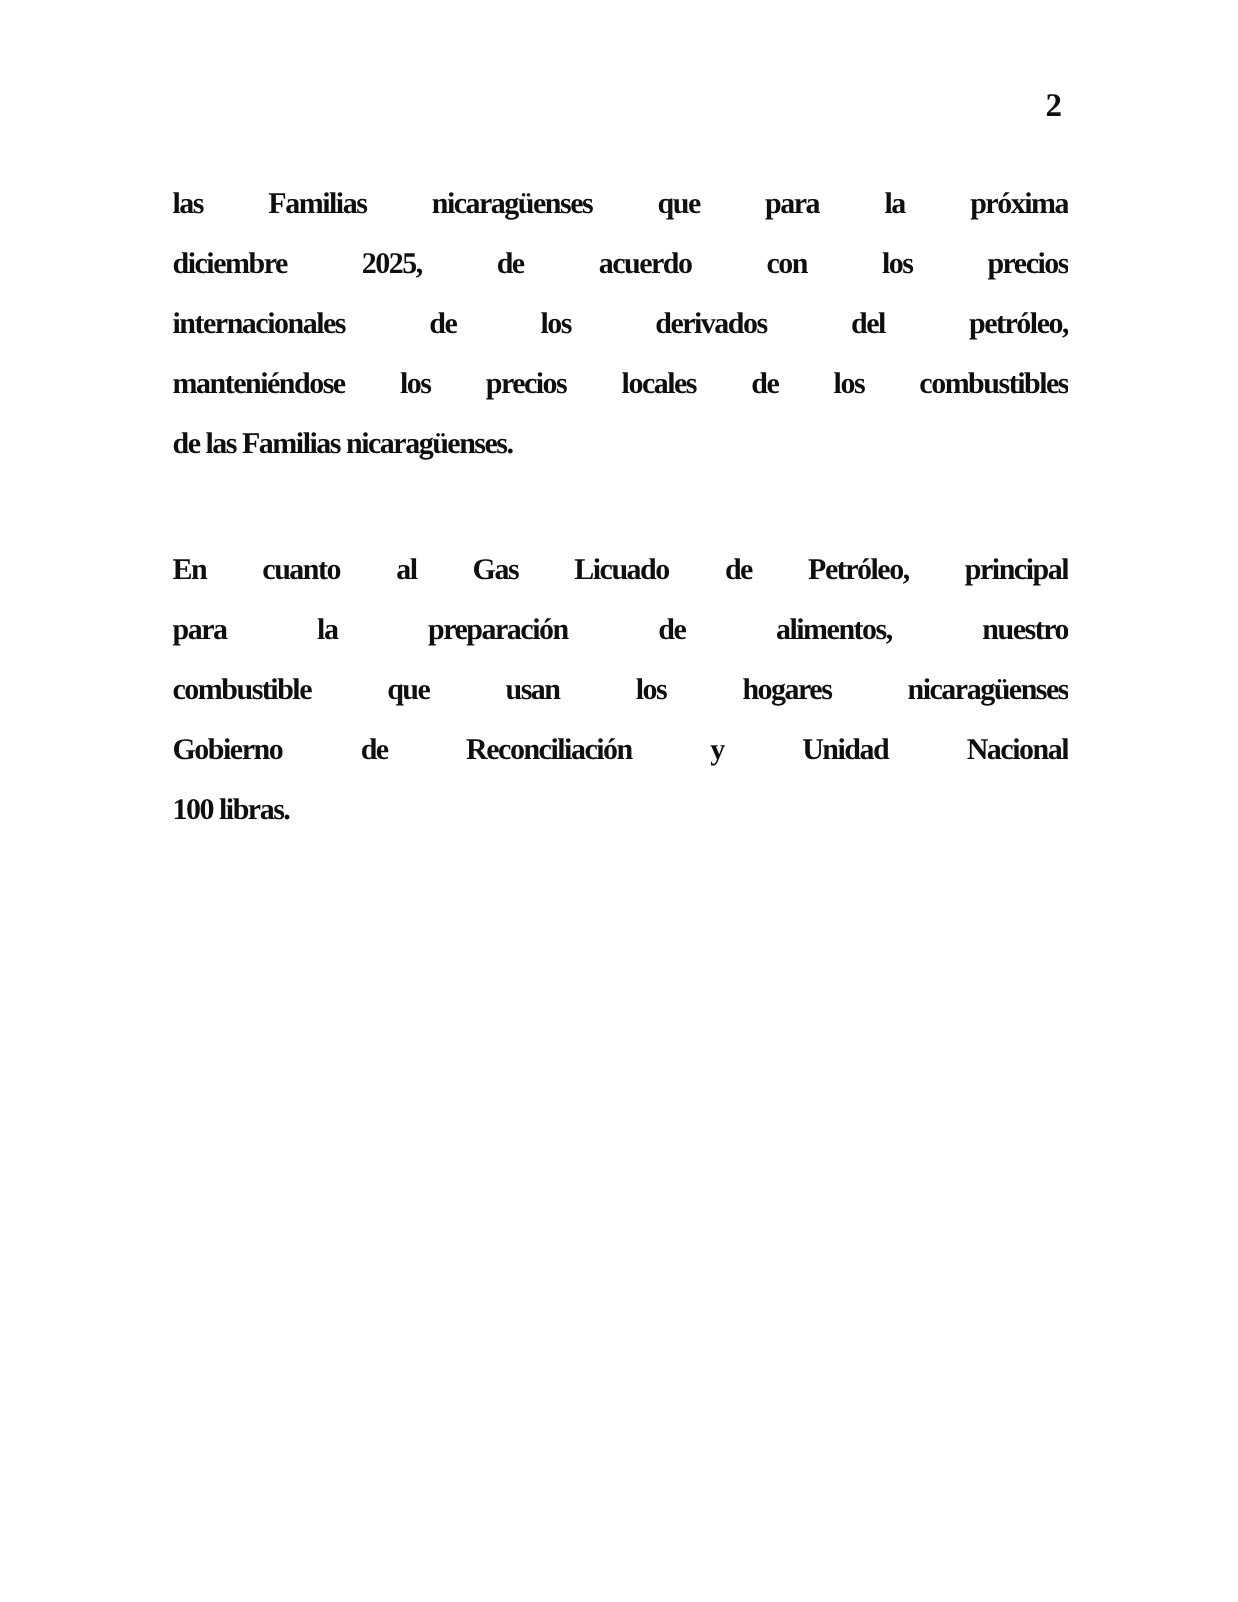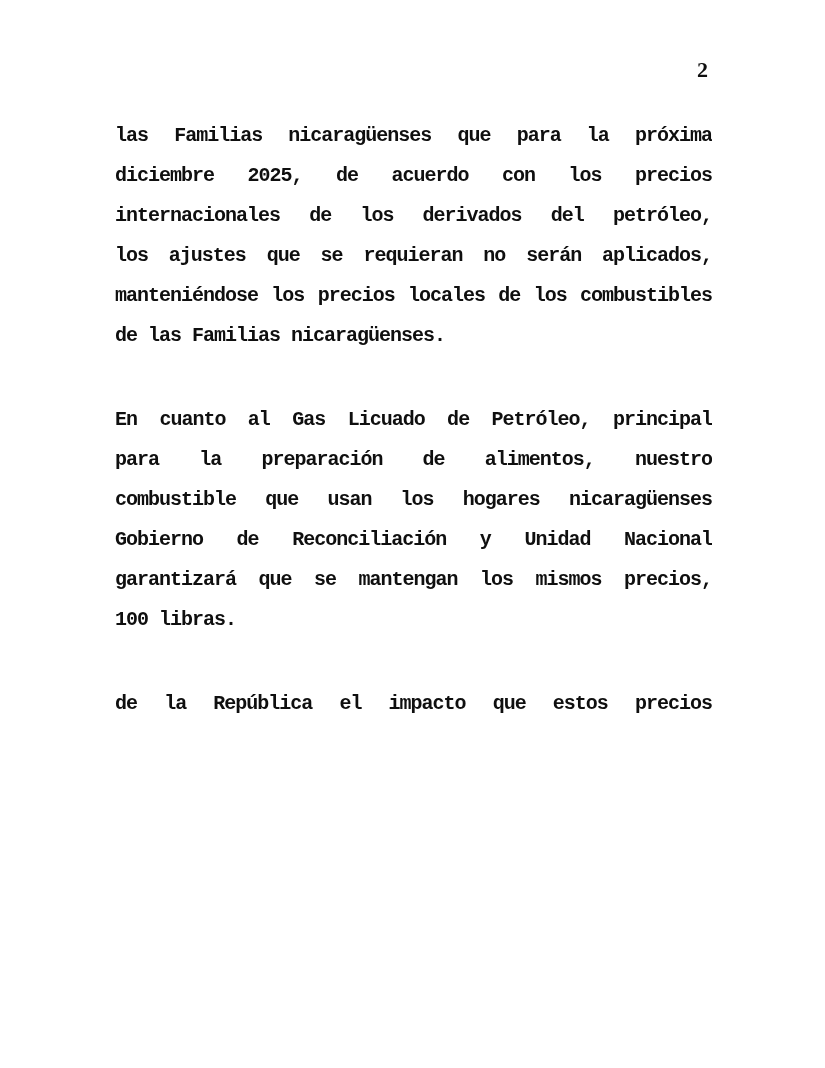--- a/index.html
+++ b/index.html
@@ -30,20 +30,21 @@
     top: 116px;
     left: 115px;
     width: 597px;
     color: #0f0f0f;
     font-weight: bold;
     font-size: 20px;
     letter-spacing: -1px;
   }
   .paragraph {
     margin: 0 0 44px 0;
+    font-family: Liberation Serif, serif;
   }
   .line {
     height: 40px;
     line-height: 40px;
     white-space: nowrap;
     text-align: justify;
     text-align-last: justify;
     overflow: hidden;
   }
   .line.last {
@@ -57,32 +58,29 @@
 <div class="page">
 
   <div class="page-number">2</div>
 
   <div class="body-text">
 
     <div class="paragraph">
       <div class="line">las Familias nicaragüenses que para la próxima</div>
       <div class="line">diciembre 2025, de acuerdo con los precios</div>
       <div class="line">internacionales de los derivados del petróleo,</div>
-      <div class="line">los ajustes que se requieran no serán aplicados,</div>
       <div class="line">manteniéndose los precios locales de los combustibles</div>
       <div class="line last">de las Familias nicaragüenses.</div>
     </div>
 
     <div class="paragraph">
       <div class="line">En cuanto al Gas Licuado de Petróleo, principal</div>
       <div class="line">para la preparación de alimentos, nuestro</div>
       <div class="line">combustible que usan los hogares nicaragüenses</div>
       <div class="line">Gobierno de Reconciliación y Unidad Nacional</div>
-      <div class="line">garantizará que se mantengan los mismos precios,</div>
       <div class="line last">100 libras.</div>
     </div>
 
     <div class="paragraph">
-      <div class="line">de la República el impacto que estos precios</div>
     </div>
 
   </div>
 </div>
 
 </body></html>

